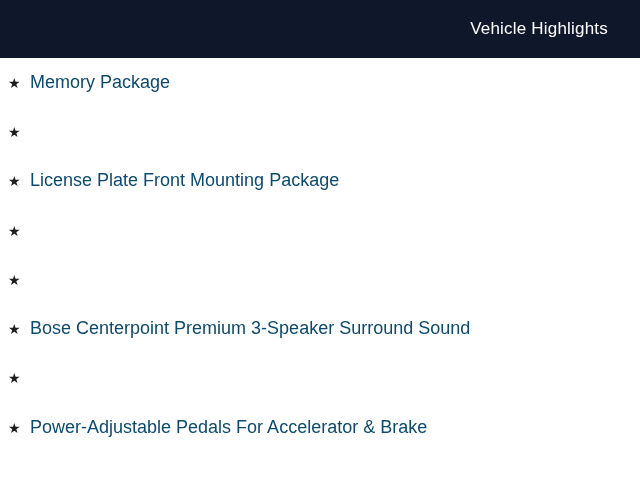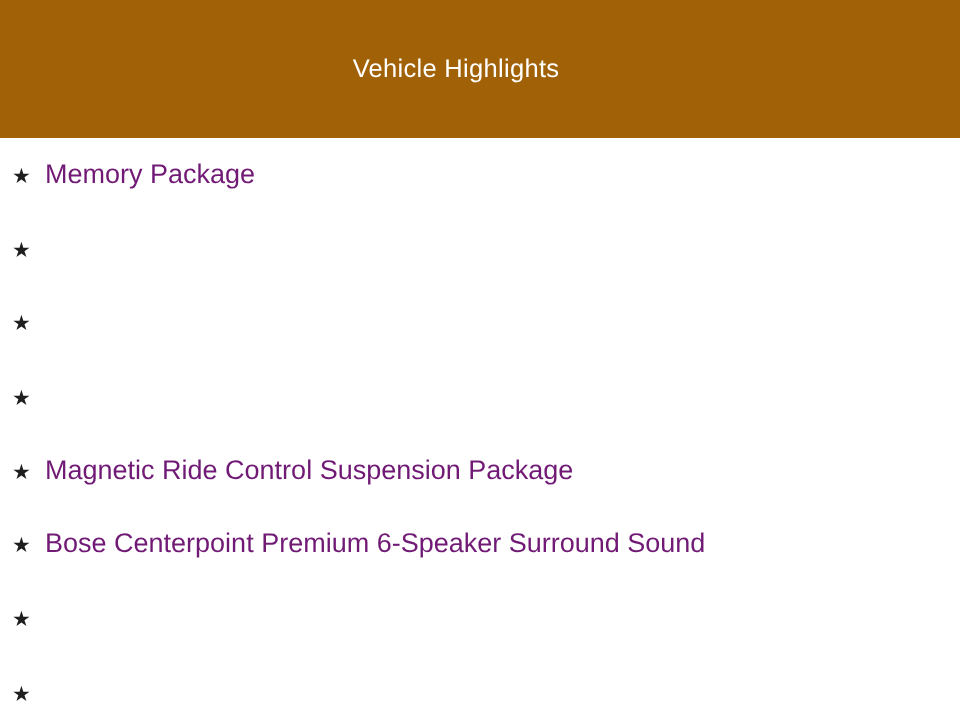--- a/index.html
+++ b/index.html
@@ -13,25 +13,25 @@
     overflow: hidden;
     font-family: "Liberation Sans", sans-serif;
   }
   .page {
     width: 640px;
     height: 480px;
     display: flex;
     flex-direction: column;
   }
   .header {
-    height: 92px;
-    background: #a16207;
+    height: 58px;
+    background: #0f172a;
     display: flex;
     align-items: center;
-    justify-content: center;
+    justify-content: flex-end;
     padding-right: 32px;
     box-sizing: border-box;
     flex: 0 0 auto;
   }
   .header-title {
     color: #ffffff;
     font-size: 17px;
     font-weight: 400;
     letter-spacing: 0.2px;
   }
@@ -52,21 +52,21 @@
   .star {
     width: 22px;
     flex: 0 0 22px;
     font-size: 14px;
     line-height: 1;
     color: #1e1e1e;
     text-align: left;
   }
   .label {
     font-size: 18px;
-    color: #701a75;
+    color: #0c4a6e;
     line-height: 1.1;
     white-space: nowrap;
   }
 </style>
 </head>
 <body>
 
 <div class="page">
 
   <div class="header">
@@ -76,33 +76,34 @@
   <ul class="highlight-list">
     <li class="highlight-item">
       <span class="star">★</span>
       <span class="label">Memory Package</span>
     </li>
     <li class="highlight-item">
       <span class="star">★</span>
     </li>
     <li class="highlight-item">
       <span class="star">★</span>
-    </li>
-    <li class="highlight-item">
-      <span class="star">★</span>
-    </li>
-    <li class="highlight-item">
-      <span class="star">★</span>
-      <span class="label">Magnetic Ride Control Suspension Package</span>
-    </li>
-    <li class="highlight-item">
-      <span class="star">★</span>
-      <span class="label">Bose Centerpoint Premium 6-Speaker Surround Sound</span>
+      <span class="label">License Plate Front Mounting Package</span>
     </li>
     <li class="highlight-item">
       <span class="star">★</span>
     </li>
     <li class="highlight-item">
       <span class="star">★</span>
     </li>
+    <li class="highlight-item">
+      <span class="star">★</span>
+      <span class="label">Bose Centerpoint Premium 3-Speaker Surround Sound</span>
+    </li>
+    <li class="highlight-item">
+      <span class="star">★</span>
+    </li>
+    <li class="highlight-item">
+      <span class="star">★</span>
+      <span class="label">Power-Adjustable Pedals For Accelerator &amp; Brake</span>
+    </li>
   </ul>
 
 </div>
 
 </body></html>

